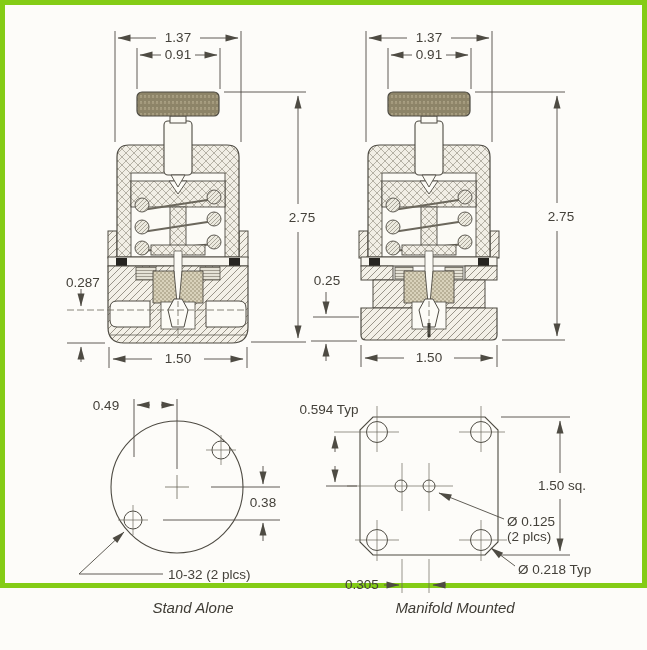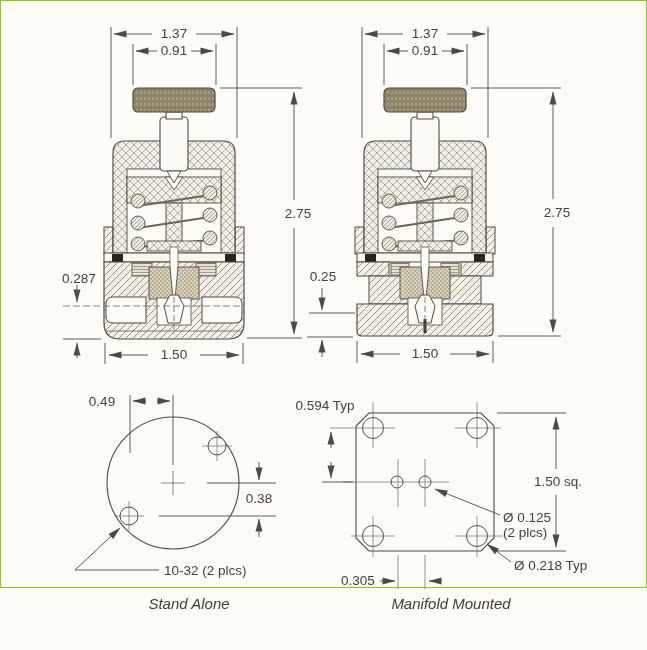--- a/index.html
+++ b/index.html
@@ -5,21 +5,21 @@
   html,body{margin:0;padding:0;}
   body{
     width:647px;height:650px;
     background:#fdfcf9;
     font-family:"Liberation Sans",sans-serif;
     overflow:hidden;
   }
   .stage{
     position:relative;width:647px;height:588px;
     background:#fdfcf9;
-    border:1px solid #84cc16;box-sizing:border-box;
+    border:5px solid #84cc16;box-sizing:border-box;
   }
   svg{display:block;}
   .dim{
     font-family:"Liberation Sans",sans-serif;
     font-size:13.5px;
     fill:#44413a;
   }
   .note{
     font-family:"Liberation Sans",sans-serif;
     font-size:13.5px;

